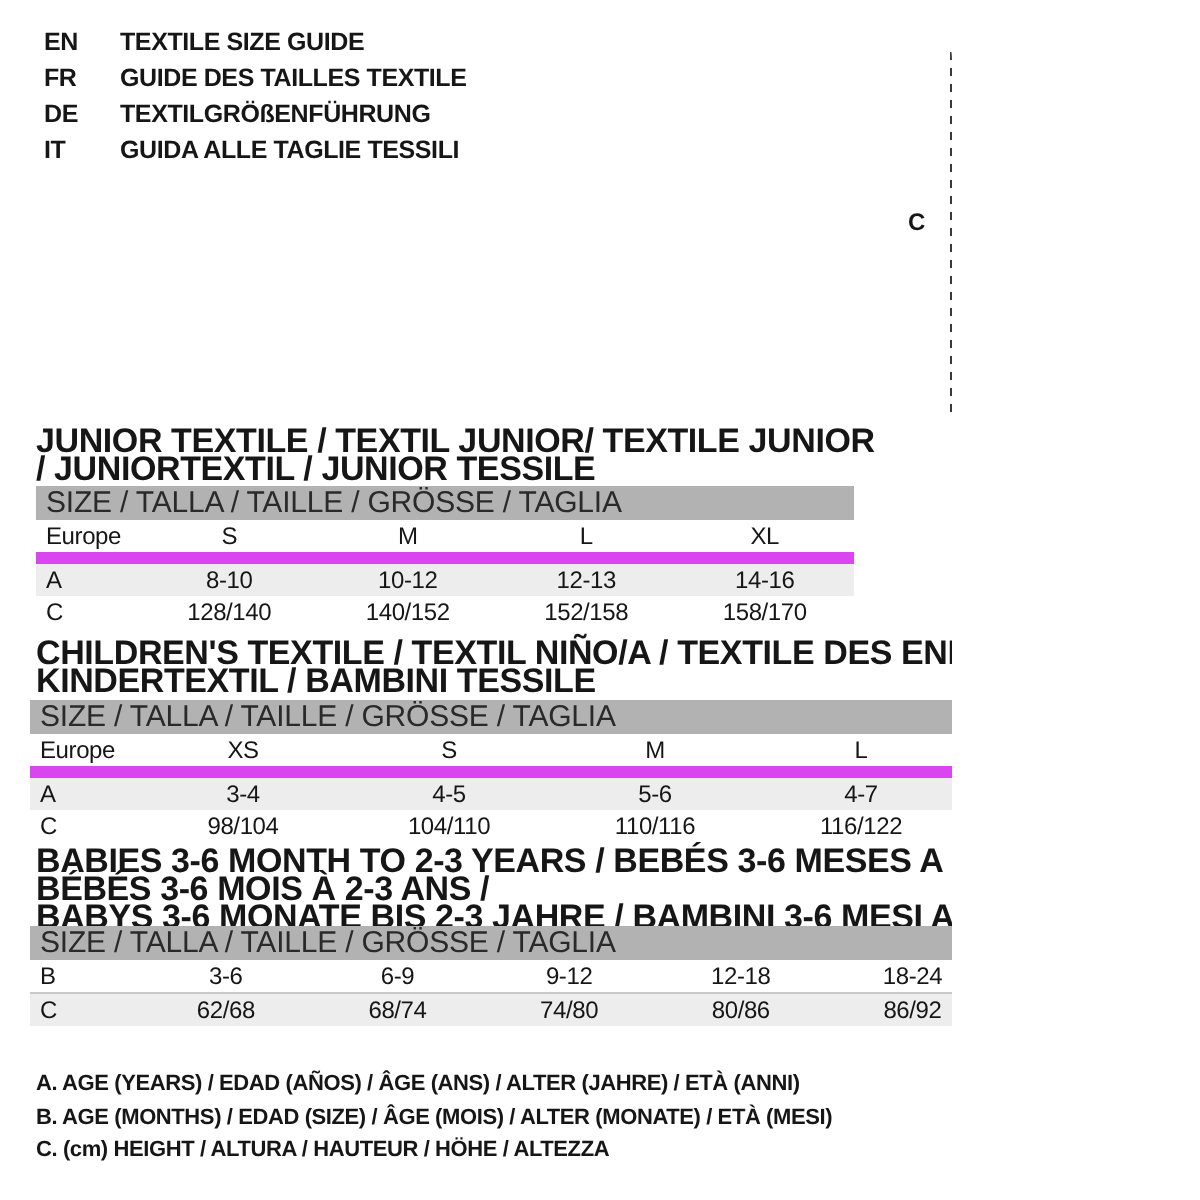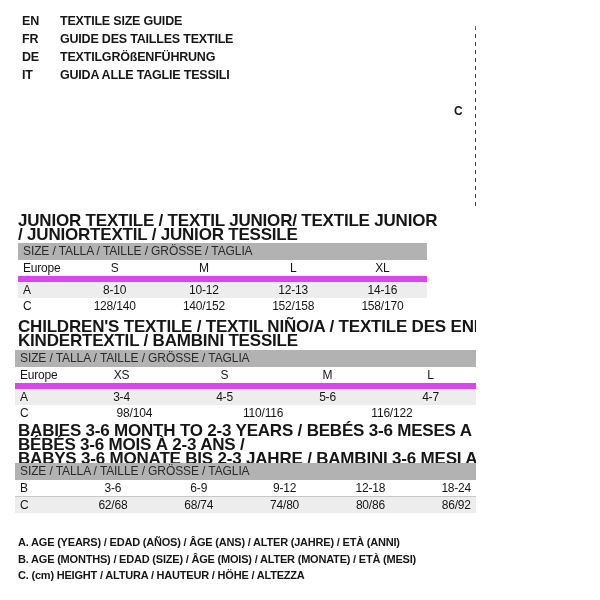--- a/index.html
+++ b/index.html
@@ -23,21 +23,21 @@
   
   .tbl-title{
     position:absolute;left:18px;font-size:17px;font-weight:bold;letter-spacing:-0.2px;
     line-height:14px;white-space:pre-line;
   }
   .tbl{position:absolute;}
   .t1{left:18px;top:243px;width:409px;}
   .t2{left:15px;top:350px;width:570px;}
   .t3{left:15px;top:463px;width:570px;}
   .size-bar{
-    height:17px;background:#b2b2b2;color:#2a2a2a;font-size:12px;
+    height:17px;background:#b2b2b2;color:#2a2a2a;font-size:15px;
     line-height:17px;padding-left:5px;letter-spacing:-0.1px;
   }
   .trow{display:flex;height:16px;line-height:16px;font-size:12px;letter-spacing:-0.2px;}
   .trow .rlabel{flex:0 0 52px;padding-left:5px;box-sizing:border-box;}
   .t2 .trow .rlabel,.t3 .trow .rlabel{flex-basis:55px;}
   .trow .cell{flex:1;text-align:center;}
   .trow.underline{border-bottom:6px solid #d946ef;}
   .trow.thinline{border-bottom:1px solid #c8c8c8;}
   .trow.shade{background:#ededed;}
   
@@ -138,20 +138,21 @@
         <span class="rlabel">A</span>
         <span class="cell">3-4</span>
         <span class="cell">4-5</span>
         <span class="cell">5-6</span>
         <span class="cell">4-7</span>
         <span class="cell">7-8</span>
       </div>
       <div class="trow">
         <span class="rlabel">C</span>
         <span class="cell">98/104</span>
+        <span class="cell">104/110</span>
         <span class="cell">110/116</span>
         <span class="cell">116/122</span>
         <span class="cell">122/128</span>
       </div>
     </div>
   <div class="tbl t3">
       <div class="size-bar">SIZE / TALLA / TAILLE / GRÖSSE / TAGLIA</div>
       <div class="trow thinline">
         <span class="rlabel">B</span>
         <span class="cell">3-6</span>

